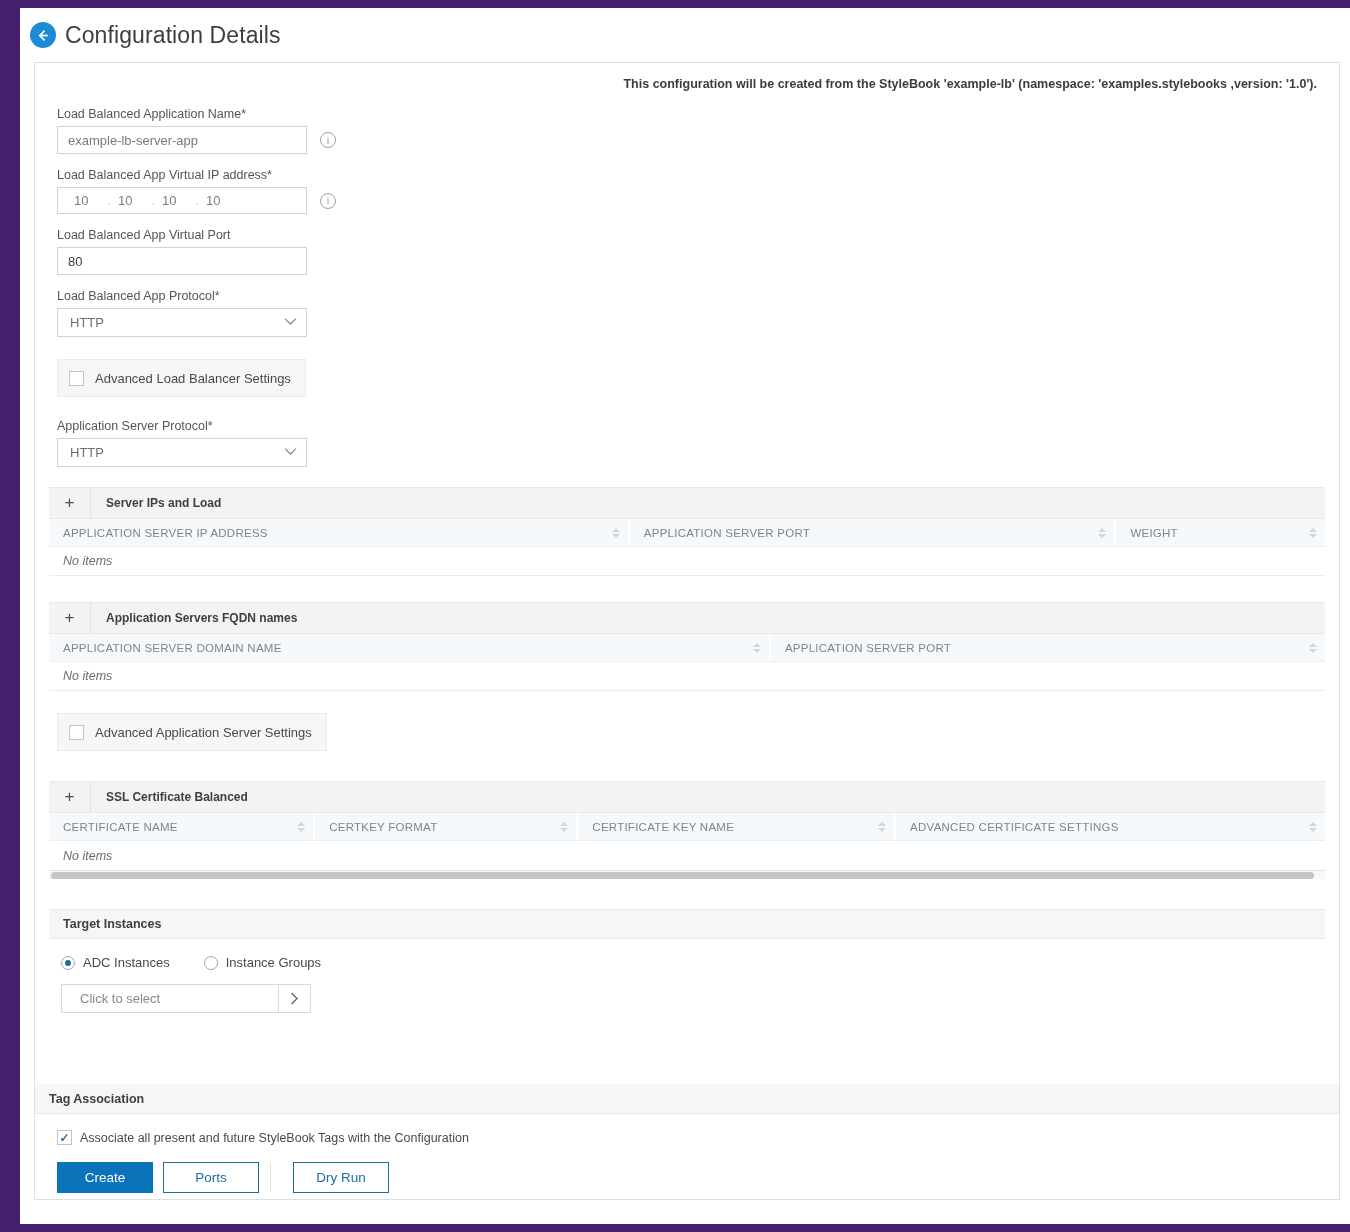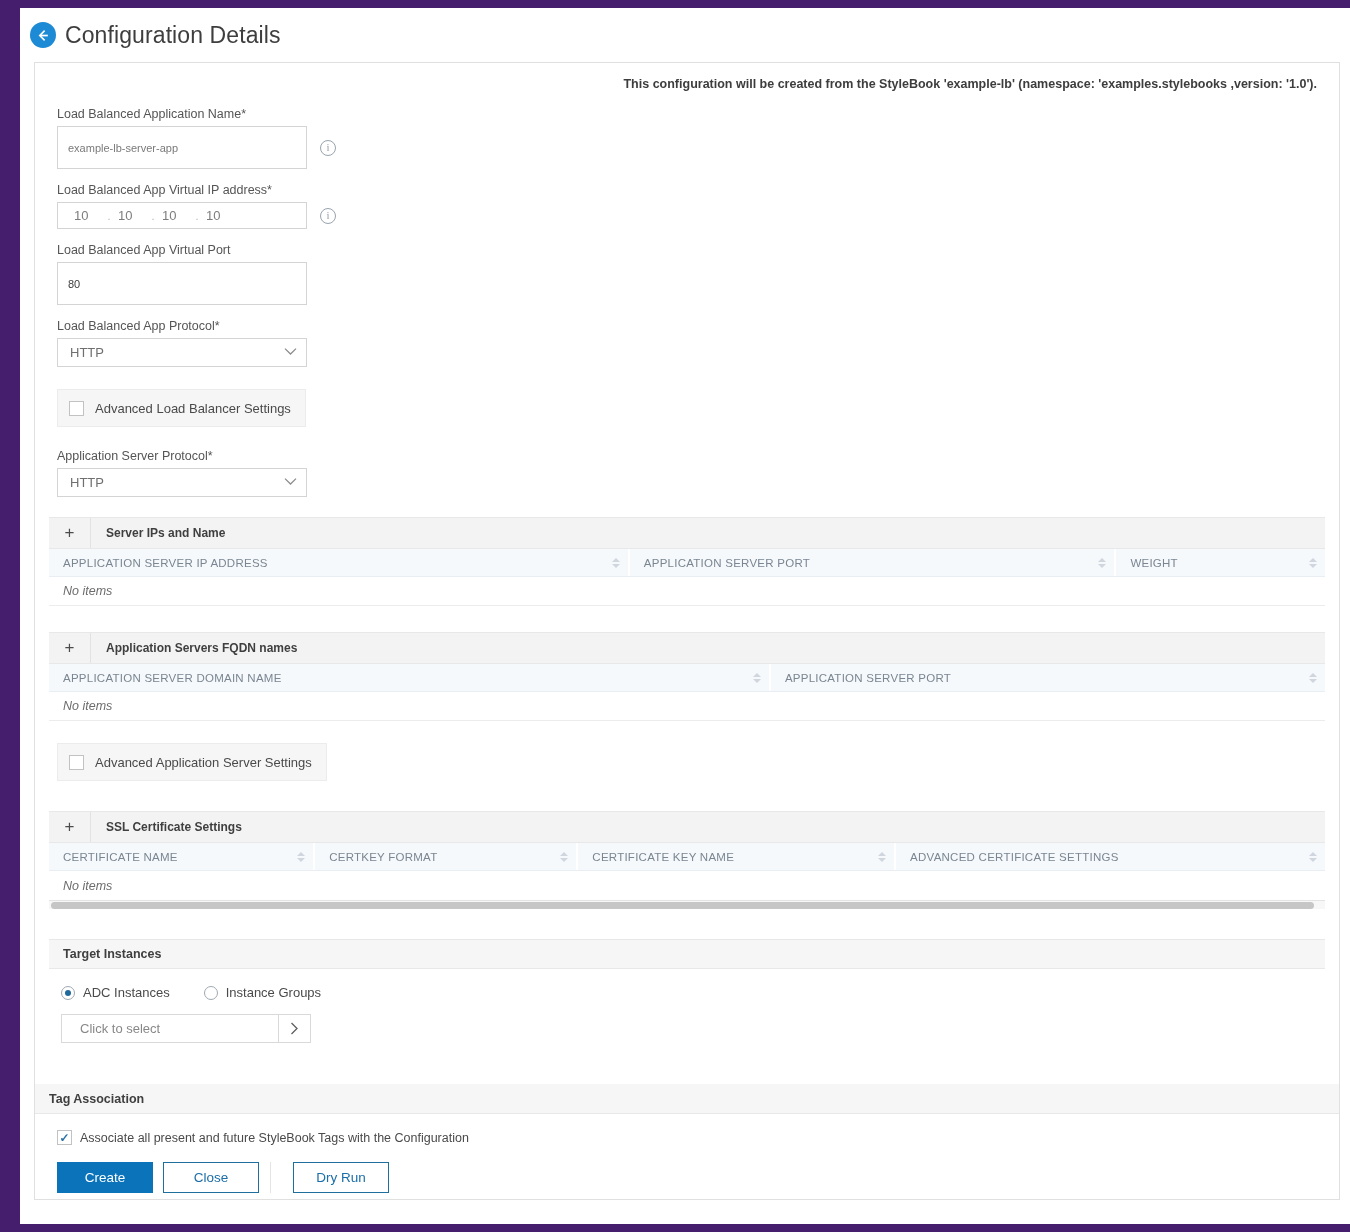--- a/index.html
+++ b/index.html
@@ -70,24 +70,24 @@
 
   .field-label {
     font-size: 12.5px;
     color: #555;
     margin-bottom: 5px;
     font-weight: 400;
   }
   .field-row { display: flex; align-items: center; margin-bottom: 14px; }
 
   .txt-input {
-    width: 250px; height: 43px;
+    width: 250px; height: 28px;
     border: 1px solid #d4d4d4;
     background: #fff;
-    font-size: 11px;
+    font-size: 13px;
     color: #7a7a7a;
     padding: 0 10px;
     font-family: "Liberation Sans", sans-serif;
     outline: none;
   }
   .txt-input.dark { color: #3c3c3c; }
 
   .ip-input {
     width: 250px; height: 27px;
     border: 1px solid #d4d4d4;
@@ -402,21 +402,21 @@
                 </svg>
             </span>
           </div>
         </div>
       </div>
     </div>
 
     <div class="tbl-block" style="margin:20px 14px 0 14px;">
       <div class="tbl-toolbar">
         <div class="tbl-plus">+</div>
-        <div class="tbl-title">Server IPs and Name</div>
+        <div class="tbl-title">Server IPs and Load</div>
       </div>
       <div class="tbl-head">
         <div class="th" style="width:585px;">
           <span>APPLICATION SERVER IP ADDRESS</span>
           <span class="sorter">
               <i class="up"></i>
               <i class="dn"></i>
             </span>
         </div>
         <div class="th" style="width:490px;">
@@ -464,21 +464,21 @@
     <div style="padding-left:22px;">
       <div class="chk-strip" style="margin-top:22px;">
         <span class="chk-box"></span>
         <span class="chk-label">Advanced Application Server Settings</span>
       </div>
     </div>
 
     <div class="tbl-block" style="margin:24px 14px 0 14px;">
       <div class="tbl-toolbar">
         <div class="tbl-plus">+</div>
-        <div class="tbl-title">SSL Certificate Settings</div>
+        <div class="tbl-title">SSL Certificate Balanced</div>
       </div>
       <div class="tbl-head">
         <div class="th" style="width:268px;">
           <span>CERTIFICATE NAME</span>
           <span class="sorter">
               <i class="up"></i>
               <i class="dn"></i>
             </span>
         </div>
         <div class="th" style="width:265px;">
@@ -537,21 +537,21 @@
     <div class="tag-bar">Tag Association</div>
     <div class="tag-body">
       <div class="tag-chk-row">
         <span class="chk-box">
           <span class="chk-tick">✓</span>
         </span>
         <span class="tag-chk-label">Associate all present and future StyleBook Tags with the Configuration</span>
       </div>
       <div class="btn-row">
         <div class="btn btn-primary">Create</div>
-        <div class="btn btn-secondary">Close</div>
+        <div class="btn btn-secondary">Ports</div>
         <div class="btn-divider"></div>
         <div class="btn btn-tert">Dry Run</div>
       </div>
     </div>
   </div>
 
   <div id="right-gutter"></div>
 </div>
 
 </body></html>

